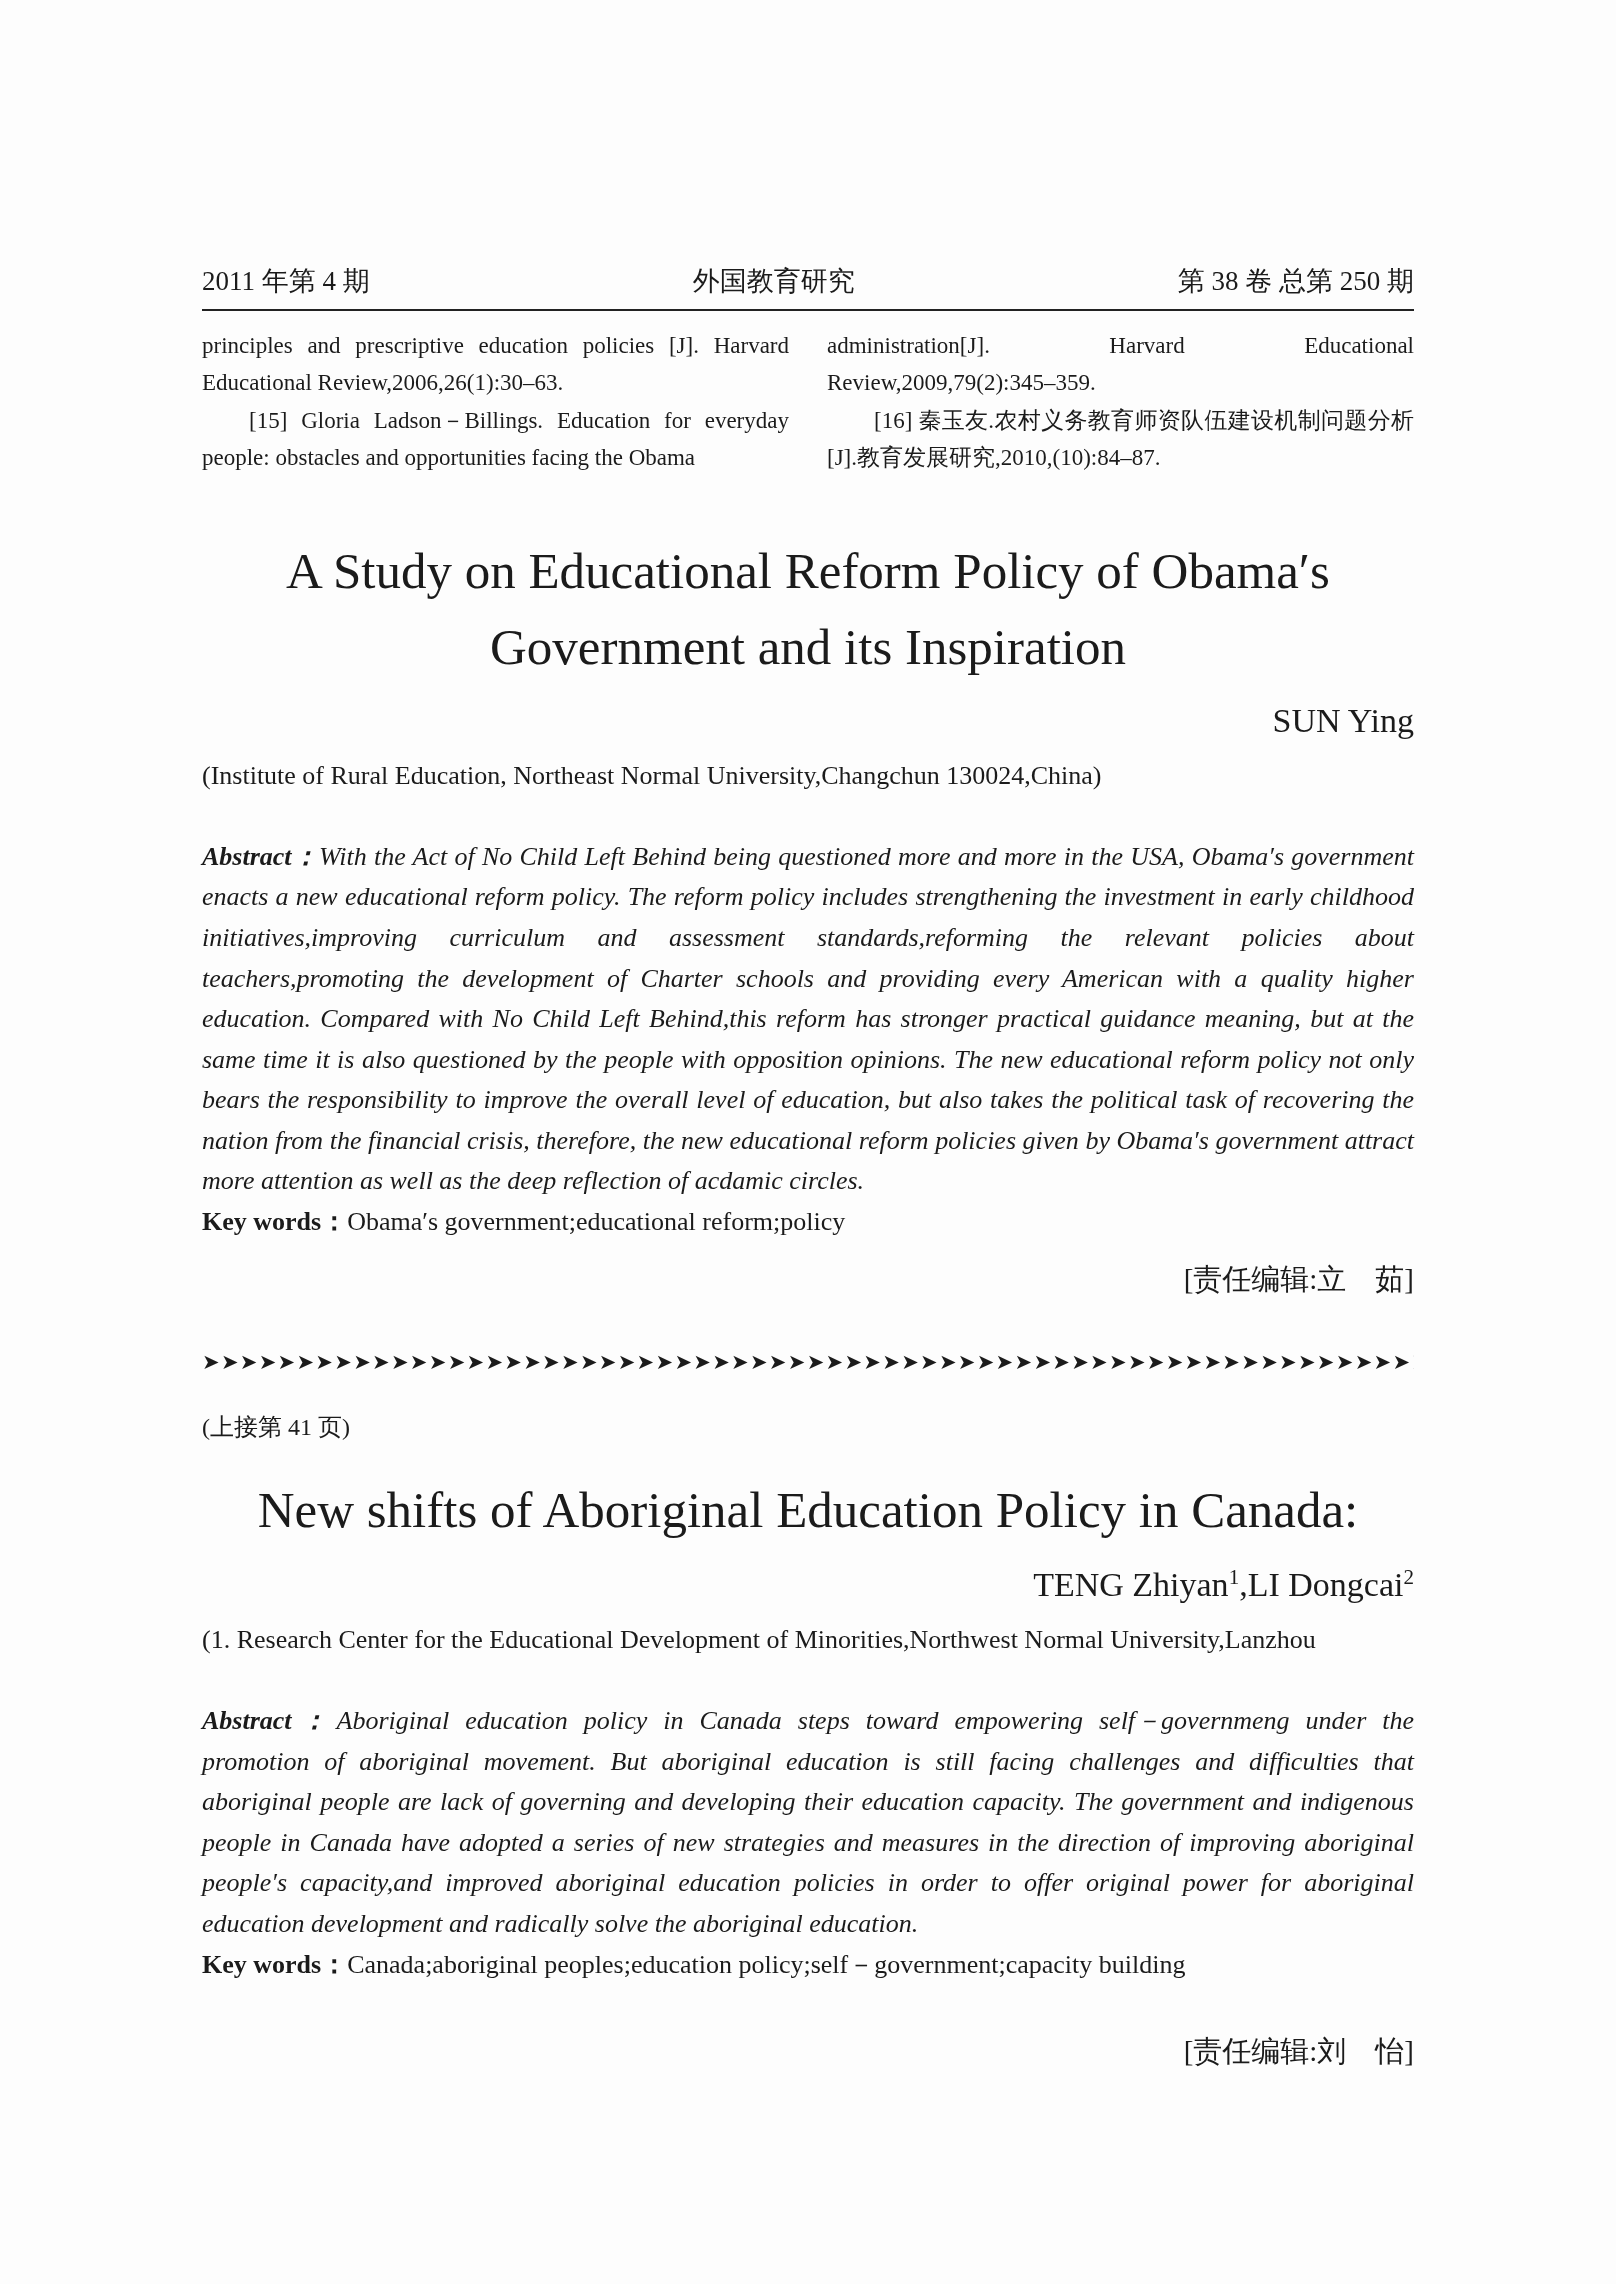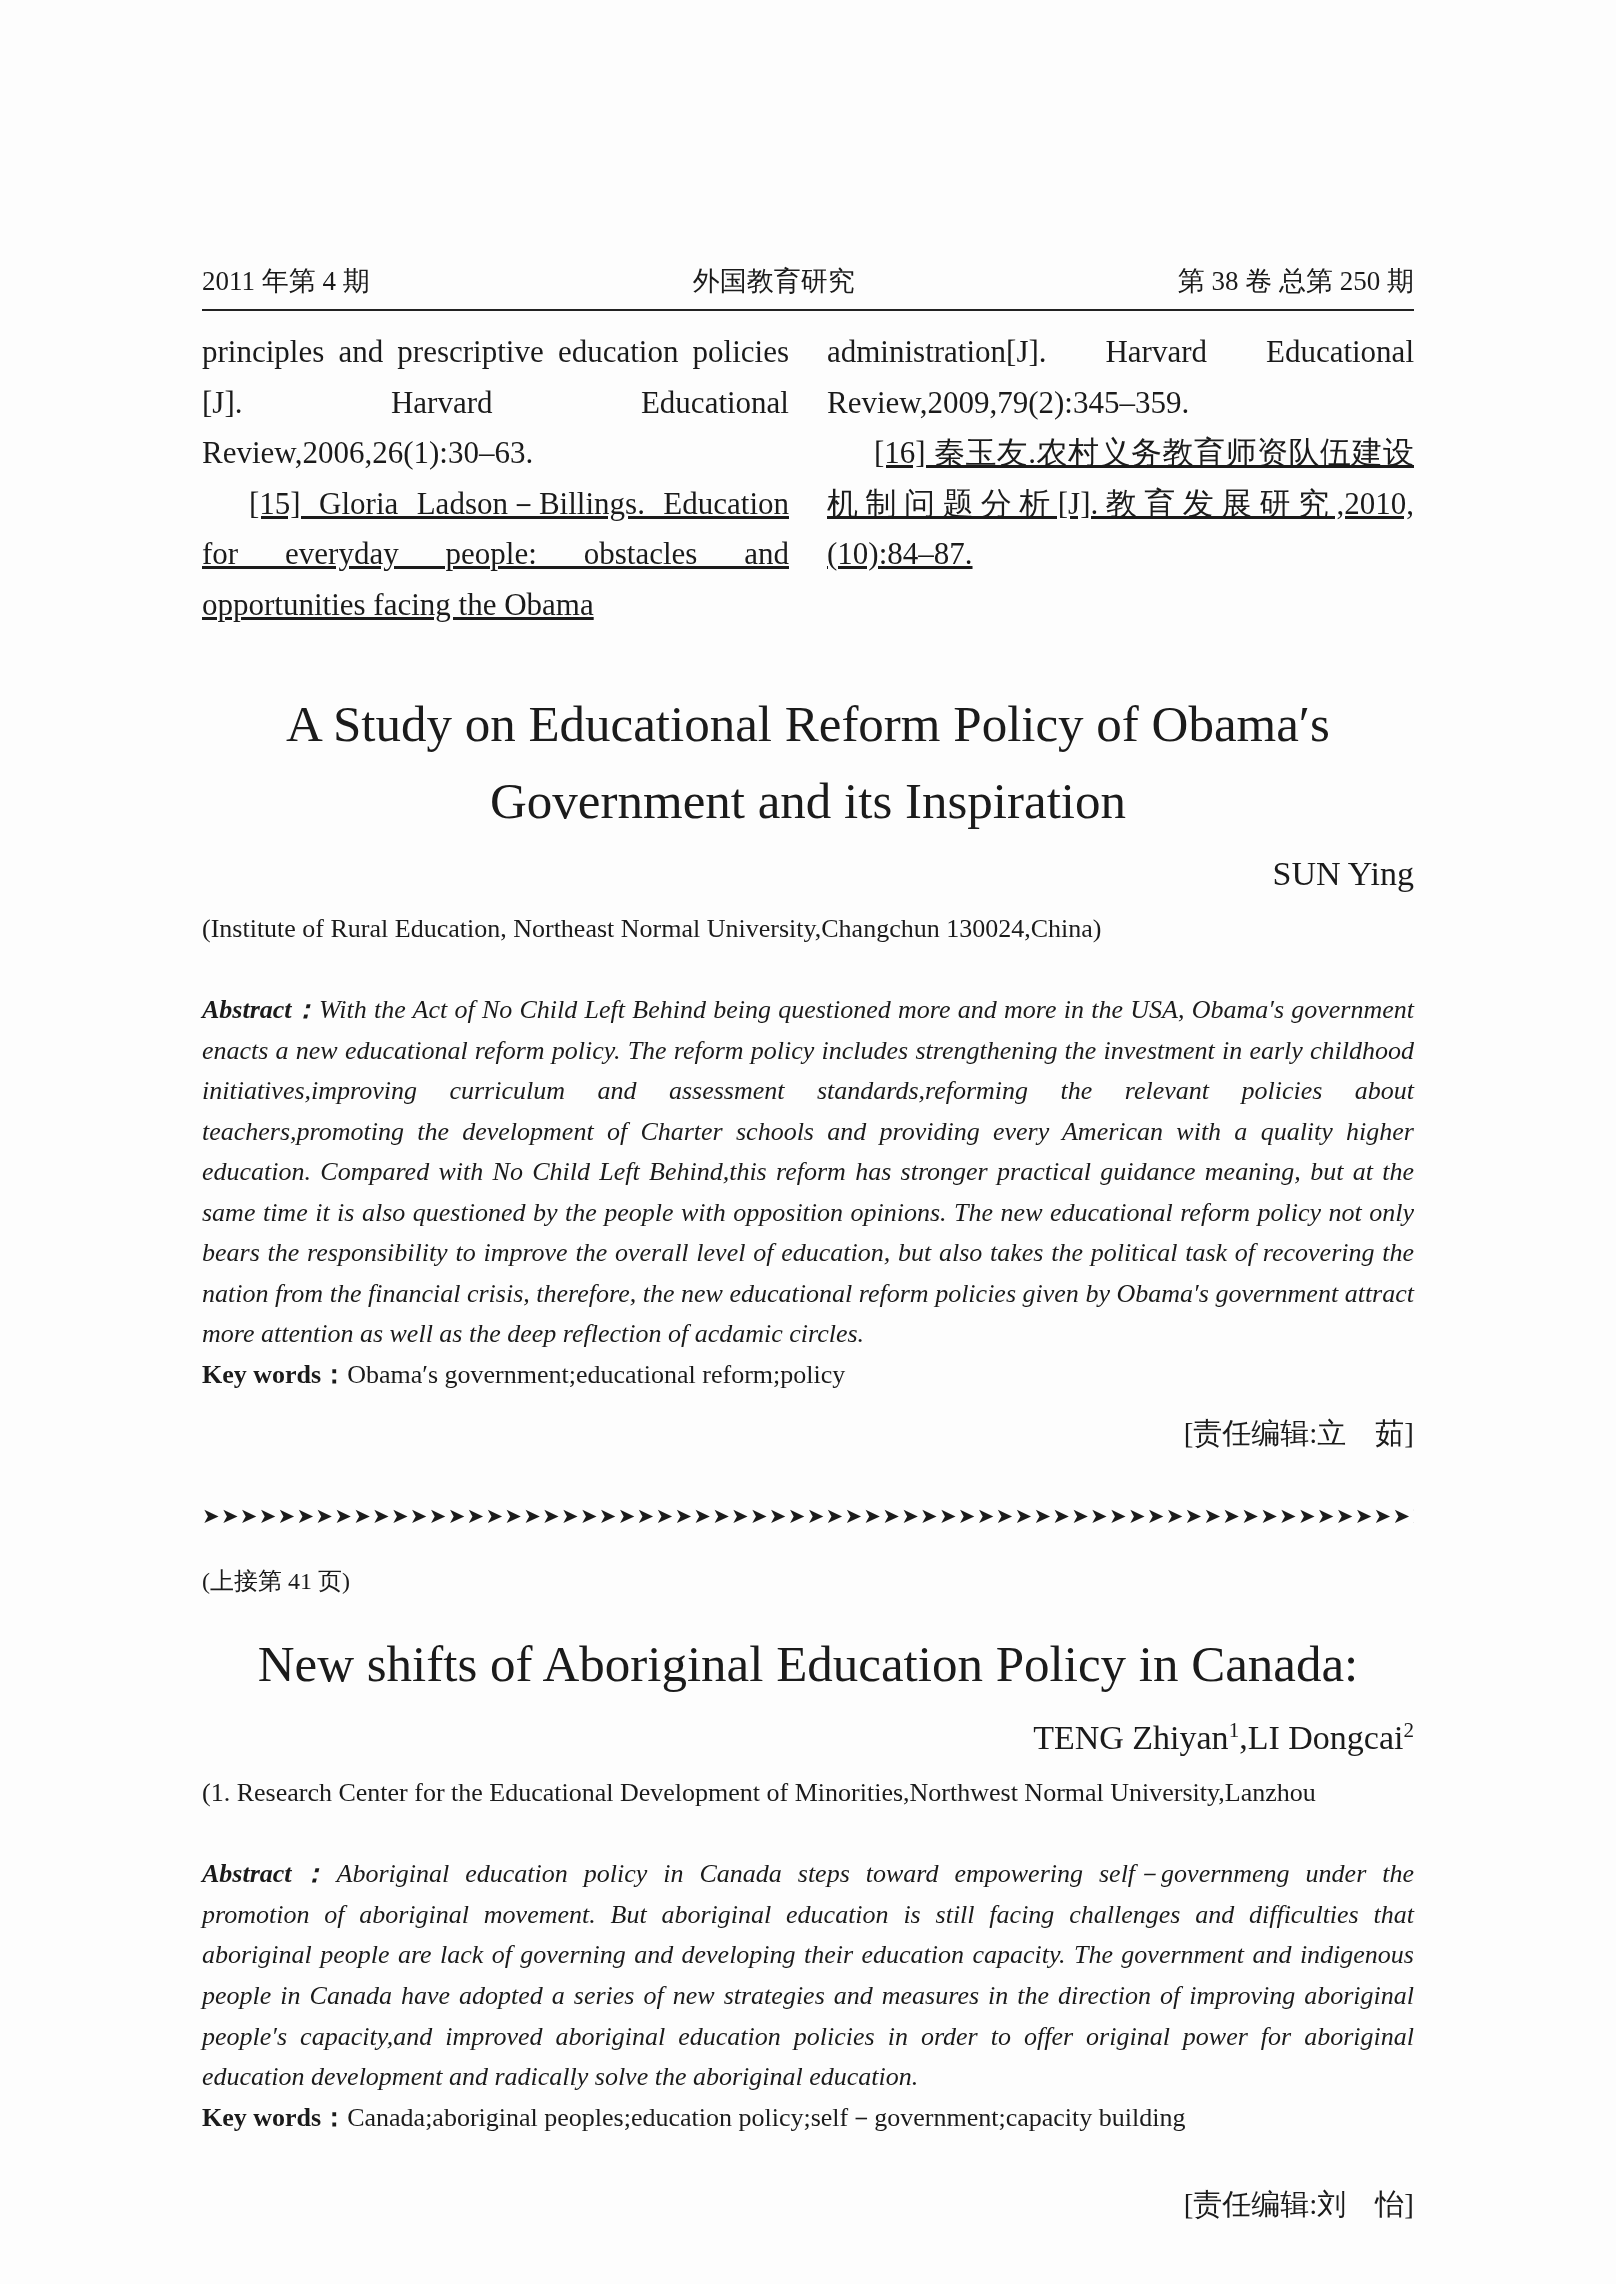--- a/index.html
+++ b/index.html
@@ -8,24 +8,24 @@
     width:1616px; height:2284px;
     background:#fdfdfd;
     box-sizing:border-box;
     padding:263px 202px 0 202px;
     font-family:"Liberation Serif","DejaVu Serif",serif;
     color:#1b1b1b;
     overflow:hidden;
   }
   .header { display:flex; justify-content:space-between; align-items:baseline; font-size:27px; }
   .rule { border-bottom:2.6px solid #222; margin-top:10.4px; }
-  .refs { display:flex; gap:38px; margin-top:15.6px; font-size:31px; line-height:1.63; }
+  .refs { display:flex; gap:38px; margin-top:15.6px; font-size:23px; line-height:1.63; }
   .refs .col { flex:1; text-align:justify; }
   .refs p { margin:0; }
-  .refs p.indent { text-indent:47px;text-decoration:underline; }
+  .refs p.indent { text-indent:47px; }
   .title { text-align:center; font-weight:normal; font-size:51px; line-height:1.5; margin:0; }
   .t1 { margin-top:56px; }
   .t2 { margin-top:29px; }
   .author-line { text-align:right; font-size:34px; margin-top:16px; }
   .author-line sup { font-size:0.62em; }
   .affiliation { text-align:left; font-size:26px; margin-top:16px; line-height:1.5; }
   .abstract { margin-top:42px; font-size:26px; line-height:1.56; text-align:justify;font-style:italic; }
   .kw { font-size:26px; line-height:1.56; text-align:justify; margin-top:0; }
   .lbl { font-weight:bold; }
   .editor { text-align:right; font-size:29px; margin-top:18px; }

